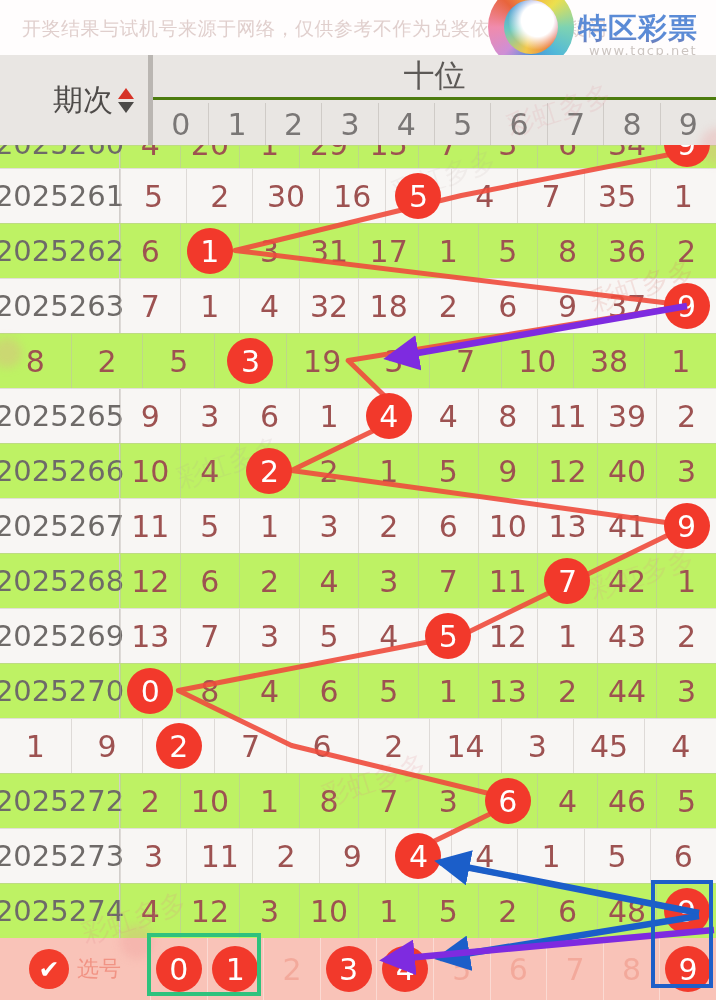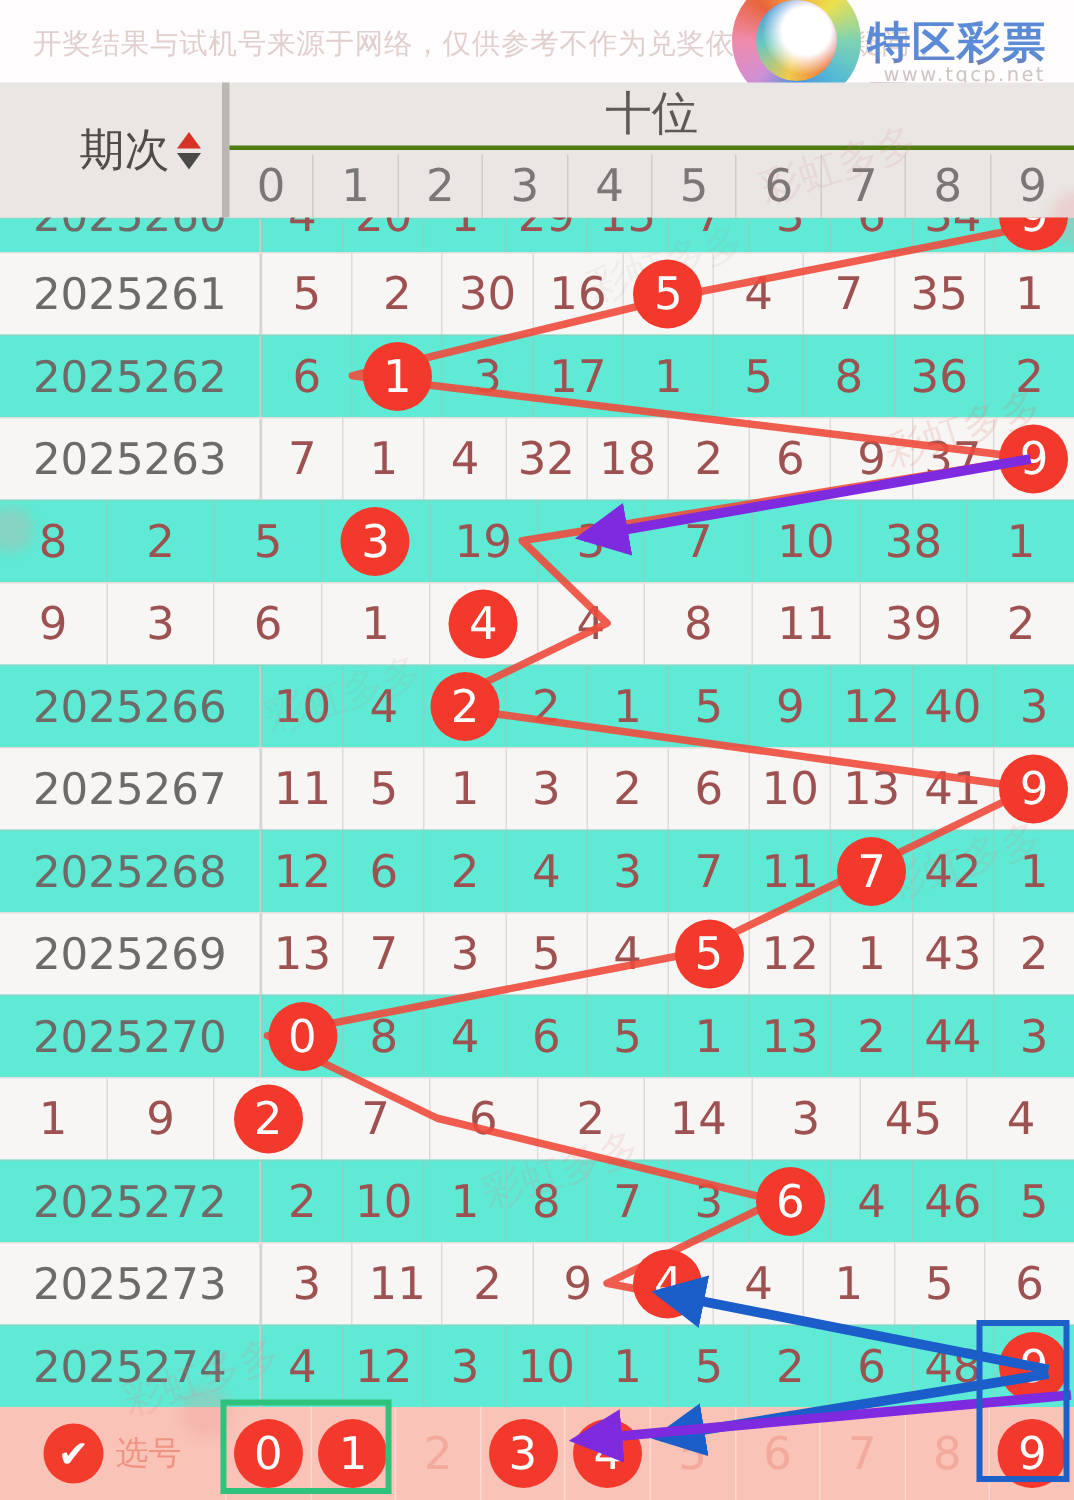--- a/index.html
+++ b/index.html
@@ -33,24 +33,24 @@
               display:flex;align-items:center;justify-content:center;font-size:31px;color:#5c5956;
               border-bottom:3px solid #4d7c0f}
   .dheads{position:absolute;left:153px;right:0;top:48px;height:42px;display:flex}
   .dhead{flex:1;display:flex;align-items:center;justify-content:center;font-size:30px;color:#7a7776;
          border-left:1px solid #cfcbc7}
   .dhead:first-child{border-left:none}
 
   
   .rows{position:relative;overflow:hidden}
   .row{display:flex;height:55px;border-top:1px solid rgba(190,184,180,.38);box-sizing:border-box}
-  .row.g{background:#5eead4}
+  .row.g{background:#bef264}
   .row.w{background:#f8f6f4}
   .row-cut{height:23px}
-  .pcell{width:174px;box-sizing:border-box;display:flex;align-items:center;justify-content:center;
+  .pcell{width:120px;box-sizing:border-box;display:flex;align-items:center;justify-content:center;
          font-size:29px;color:#6e6a68;border-right:1px solid #d2cecb}
   .cell{flex:1;box-sizing:border-box;display:flex;align-items:center;justify-content:center;
         font-size:30px;color:#9d5251;border-left:1px solid rgba(190,184,180,.45)}
   .cell:first-of-type{border-left:none}
   .hit{width:46px;height:46px;border-radius:50%;background:#f2392b;color:#fff;
        display:flex;align-items:center;justify-content:center;position:relative;z-index:3;font-size:30px}
   .row-cut .pcell span,.row-cut .cell > span{transform:translateY(-13px)}
   .row-cut .hit{transform:translateY(-16px)}
 
   
@@ -185,20 +185,23 @@
       <div class="cell">
         <span>6</span>
       </div>
       <div class="cell">
         <span class="hit">1</span>
       </div>
       <div class="cell">
         <span>3</span>
       </div>
       <div class="cell">
+        <span>31</span>
+      </div>
+      <div class="cell">
         <span>17</span>
       </div>
       <div class="cell">
         <span>1</span>
       </div>
       <div class="cell">
         <span>5</span>
       </div>
       <div class="cell">
         <span>8</span>
@@ -271,20 +274,23 @@
         <span>10</span>
       </div>
       <div class="cell">
         <span>38</span>
       </div>
       <div class="cell">
         <span>1</span>
       </div>
     </div>
     <div class="row w">
+      <div class="pcell">
+        <span>2025265</span>
+      </div>
       <div class="cell">
         <span>9</span>
       </div>
       <div class="cell">
         <span>3</span>
       </div>
       <div class="cell">
         <span>6</span>
       </div>
       <div class="cell">

